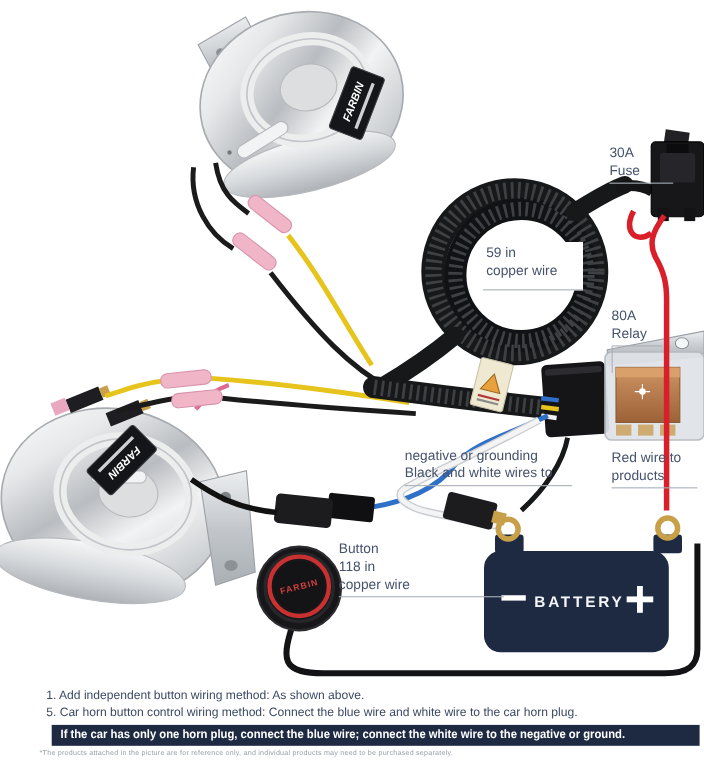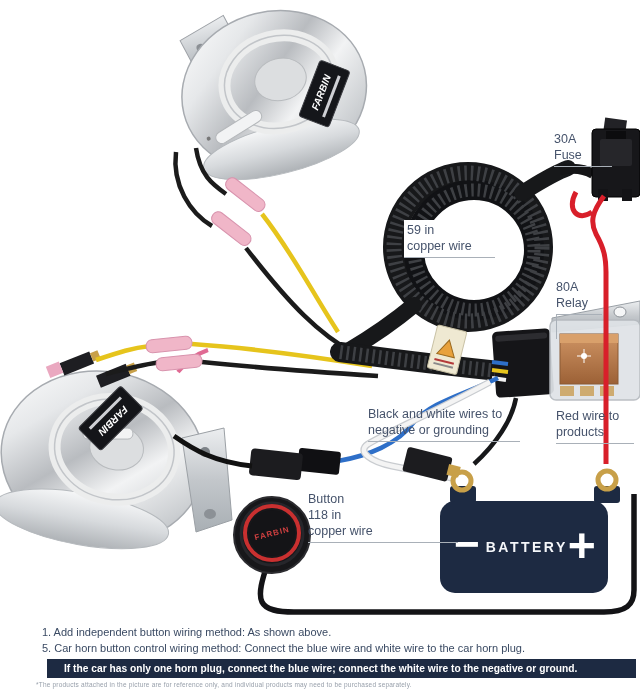--- a/index.html
+++ b/index.html
@@ -16,25 +16,25 @@
            background:#1d2a42;border-radius:15px;display:flex;align-items:center;
            justify-content:space-between;padding:0 14px;box-sizing:border-box;}
   #battery .minus{color:#fff;font-size:44px;font-weight:900;line-height:0;margin-top:-6px;}
   #battery .plus{color:#fff;font-size:48px;font-weight:900;line-height:0;margin-top:-2px;}
   #battery .batname{color:#f4f6f9;font-size:14px;font-weight:700;letter-spacing:2.5px;margin-left:6px;}
   .bat-tab{position:absolute;z-index:1;width:26px;height:17px;background:#1d2a42;border-radius:3px;}
   
   .instr{position:absolute;left:42px;z-index:3;font-size:11px;color:#3a4a63;white-space:nowrap;}
   #hl-bar{position:absolute;left:47px;top:659px;width:589px;height:19px;z-index:3;
           background:#1d2a42;color:#ffffff;font-weight:700;font-size:11px;line-height:19px;
-          white-space:nowrap;overflow:hidden;padding-left:17px;box-sizing:border-box;}
+          white-space:nowrap;overflow:hidden;padding-left:8px;box-sizing:border-box;}
   #hl-bar .squish{display:inline-block;transform:scaleX(.93);transform-origin:left center;}
   #footnote{position:absolute;left:36px;top:681px;z-index:3;font-size:6.5px;color:#98a0ab;
             letter-spacing:.2px;white-space:nowrap;}
-  .white-bg{background:#fff;padding:2px 4px 3px 3px;}
+  .white-bg{background:#fff;padding:2px 4px 9px 3px;margin-left:35px;}
 </style>
 </head>
 <body>
 
 <div id="stage">
 
   <div class="bat-tab" style="left:450px;top:486px;"></div>
   <div class="bat-tab" style="left:594px;top:486px;"></div>
 
   <div id="battery">
@@ -256,22 +256,22 @@
     <span>copper wire</span>
   </div>
 
   <div class="lbl" style="left:556px;top:279px;width:46px;">
     <span>80A</span>
     <span>Relay</span>
   </div>
   <div class="leader-v" style="left:556px;top:315px;height:24px;"></div>
 
   <div class="lbl" style="left:368px;top:406px;width:152px;">
+    <span>negative or grounding</span>
     <span>Black and white wires to</span>
-    <span>negative or grounding</span>
   </div>
 
   <div class="lbl" style="left:556px;top:408px;width:78px;">
     <span>Red wire to</span>
     <span>products</span>
   </div>
 
 
   <div class="lbl" style="left:308px;top:491px;width:150px;">
     <span>Button</span>

